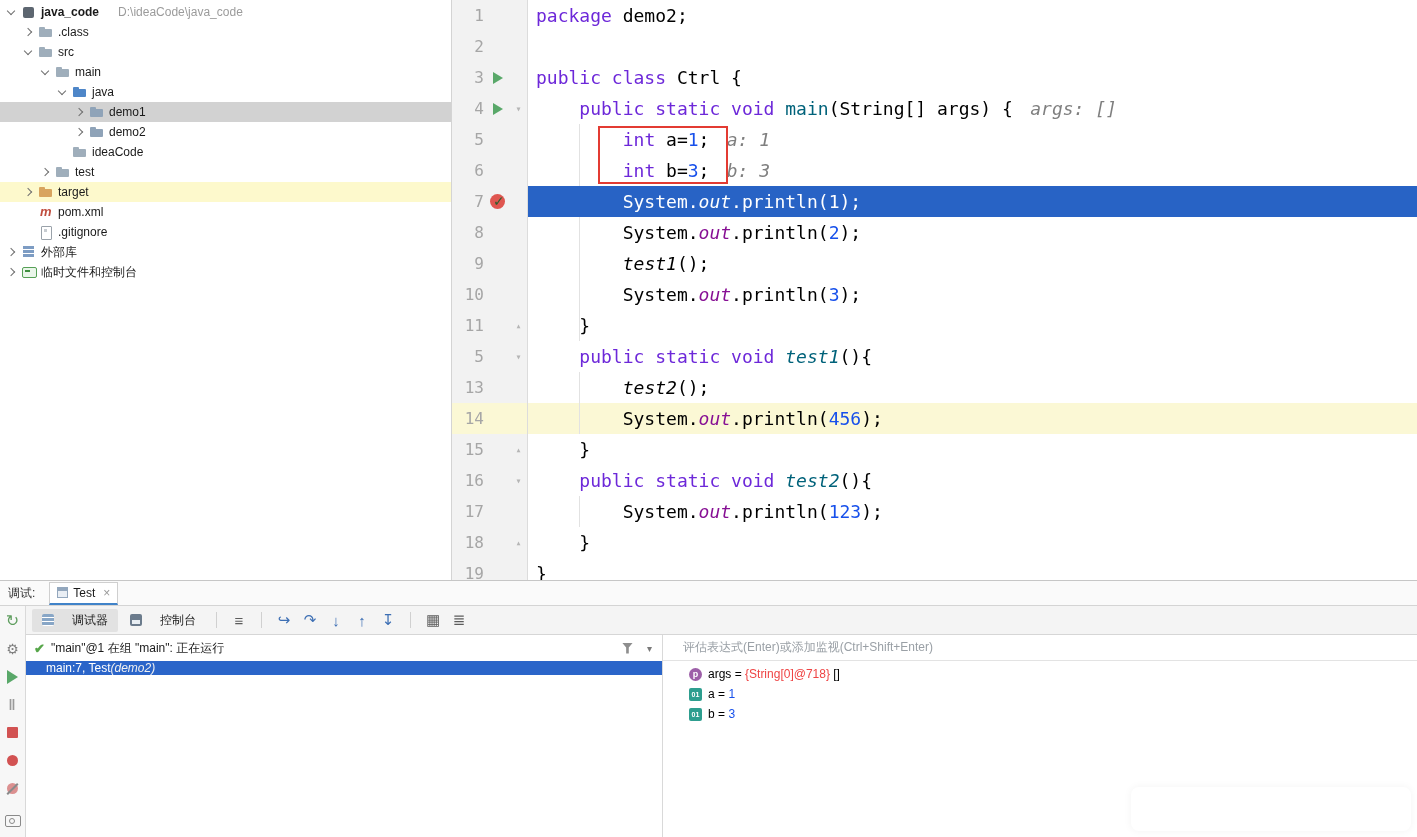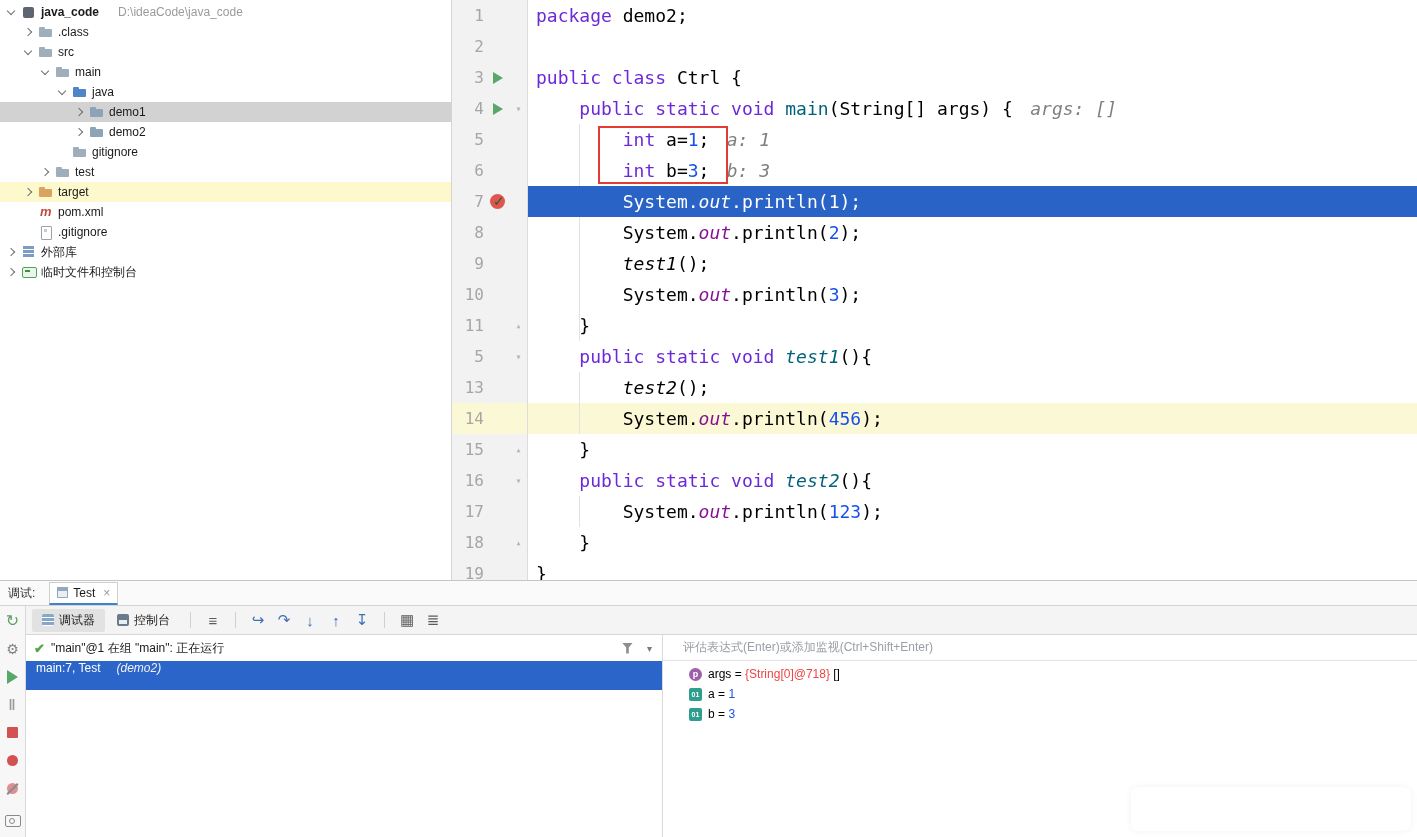--- a/index.html
+++ b/index.html
@@ -89,38 +89,38 @@
   .s-stop::before{content:'';width:11px;height:11px;background:#d25252;border-radius:1px}
   .s-view-breakpoints::before{content:'';width:11px;height:11px;background:#d25252;border-radius:50%}
   .s-mute-breakpoints{position:relative}
   .s-mute-breakpoints::before{content:'';width:11px;height:11px;background:#dc9090;border-radius:50%}
   .s-mute-breakpoints::after{content:'';position:absolute;width:15px;height:2px;background:#8a8a8a;transform:rotate(-45deg)}
   .s-screenshot{margin-top:auto;position:relative}
   .s-screenshot::before{content:'';width:14px;height:10px;border:1.5px solid #8a8a8a;border-radius:2px}
   .s-screenshot::after{content:'';position:absolute;width:4px;height:4px;border:1.5px solid #8a8a8a;border-radius:50%;top:6px;left:5px}
   #dbg-main{flex:1;display:flex;flex-direction:column;overflow:hidden}
   #dbg-toolbar{height:29px;flex:none;display:flex;align-items:center;background:#f4f4f4;border-bottom:1px solid #d6d6d6;padding-left:6px;gap:2px}
-  .vtab{display:flex;align-items:center;gap:5px;padding:3px 10px;border-radius:2px;cursor:default}
+  .vtab{display:flex;align-items:center;gap:18px;padding:3px 10px;border-radius:2px;cursor:default}
   .vtab.selected{background:#e2e2e2}
   .vtab-icon{width:12px;height:12px;display:inline-block;border-radius:2px}
   .vtab-icon.icon-debugger{background:repeating-linear-gradient(180deg,#88a6c6 0 3px,#fff 3px 4px)}
   .vtab-icon.icon-console{background:#6b7b8c;position:relative}
   .vtab-icon.icon-console::after{content:'';position:absolute;left:2px;bottom:2px;right:2px;height:4px;background:#e8eef3}
   .tsep{width:1px;height:16px;background:#d0d0d0;margin:0 8px}
   .tbicon{width:24px;height:22px;display:flex;align-items:center;justify-content:center;font-size:15px;color:#3d6fb4;border-radius:2px;cursor:default}
   .tbicon.dark{color:#5c5c5c}
   #dbg-content{flex:1;display:flex;overflow:hidden}
   #frames{width:637px;flex:none;border-right:1px solid #d9d9d9;background:#fff;display:flex;flex-direction:column}
   .thread-row{height:26px;flex:none;display:flex;align-items:center;padding:0 10px 0 8px;gap:6px}
   .check{color:#57a64a;font-weight:bold;font-size:13px}
   .funnel{width:11px;height:11px;background:#8e8e8e;margin-left:auto;
     clip-path:polygon(0 0,100% 0,62% 45%,62% 100%,38% 100%,38% 45%)}
   .ddcaret{color:#7a7a7a;font-size:10px;margin-left:8px}
-  .frame-row{height:29px;flex:none;display:flex;background:#2b65c9;color:#fff;padding-left:10px}
-  .frame-loc{font-style:italic;margin-left:16px;color:#f0f0f0}
+  .frame-row{height:14px;flex:none;display:flex;background:#2b65c9;color:#fff;padding-left:20px}
+  .frame-loc{font-style:italic;margin-left:0px;color:#f0f0f0}
   #vars{flex:1;background:#fff;display:flex;flex-direction:column;position:relative}
   .eval-row{height:26px;flex:none;display:flex;align-items:center;padding-left:20px;color:#9aa0a6;border-bottom:1px solid #e3e3e3}
   #varrows{padding-top:3px}
   .var-row{height:20px;display:flex;align-items:center;padding-left:26px;gap:6px}
   .vicon{width:13px;height:13px;flex:none;display:flex;align-items:center;justify-content:center;color:#fff;font-weight:bold}
   .vicon.param{background:#9d5fa8;border-radius:50%;font-size:9px}
   .vicon.prim{background:#2e9e8f;border-radius:2px;font-size:7px}
   .vt.vname{color:#000}
   .vt.vplain{color:#000}
   .vt.vgray{color:#ef4444}
@@ -174,21 +174,21 @@
         <div class="tree-row">
           <span class="indent" style="width: 74px;"></span>
           <span class="chev right"></span>
           <span class="ticon i-package"></span>
           <span class="tlabel">demo2</span>
         </div>
         <div class="tree-row">
           <span class="indent" style="width: 57px;"></span>
           <span class="chev none"></span>
           <span class="ticon i-folder"></span>
-          <span class="tlabel">gitignore</span>
+          <span class="tlabel">ideaCode</span>
         </div>
         <div class="tree-row">
           <span class="indent" style="width: 40px;"></span>
           <span class="chev right"></span>
           <span class="ticon i-folder"></span>
           <span class="tlabel">test</span>
         </div>
         <div class="tree-row highlight">
           <span class="indent" style="width: 23px;"></span>
           <span class="chev right"></span>

